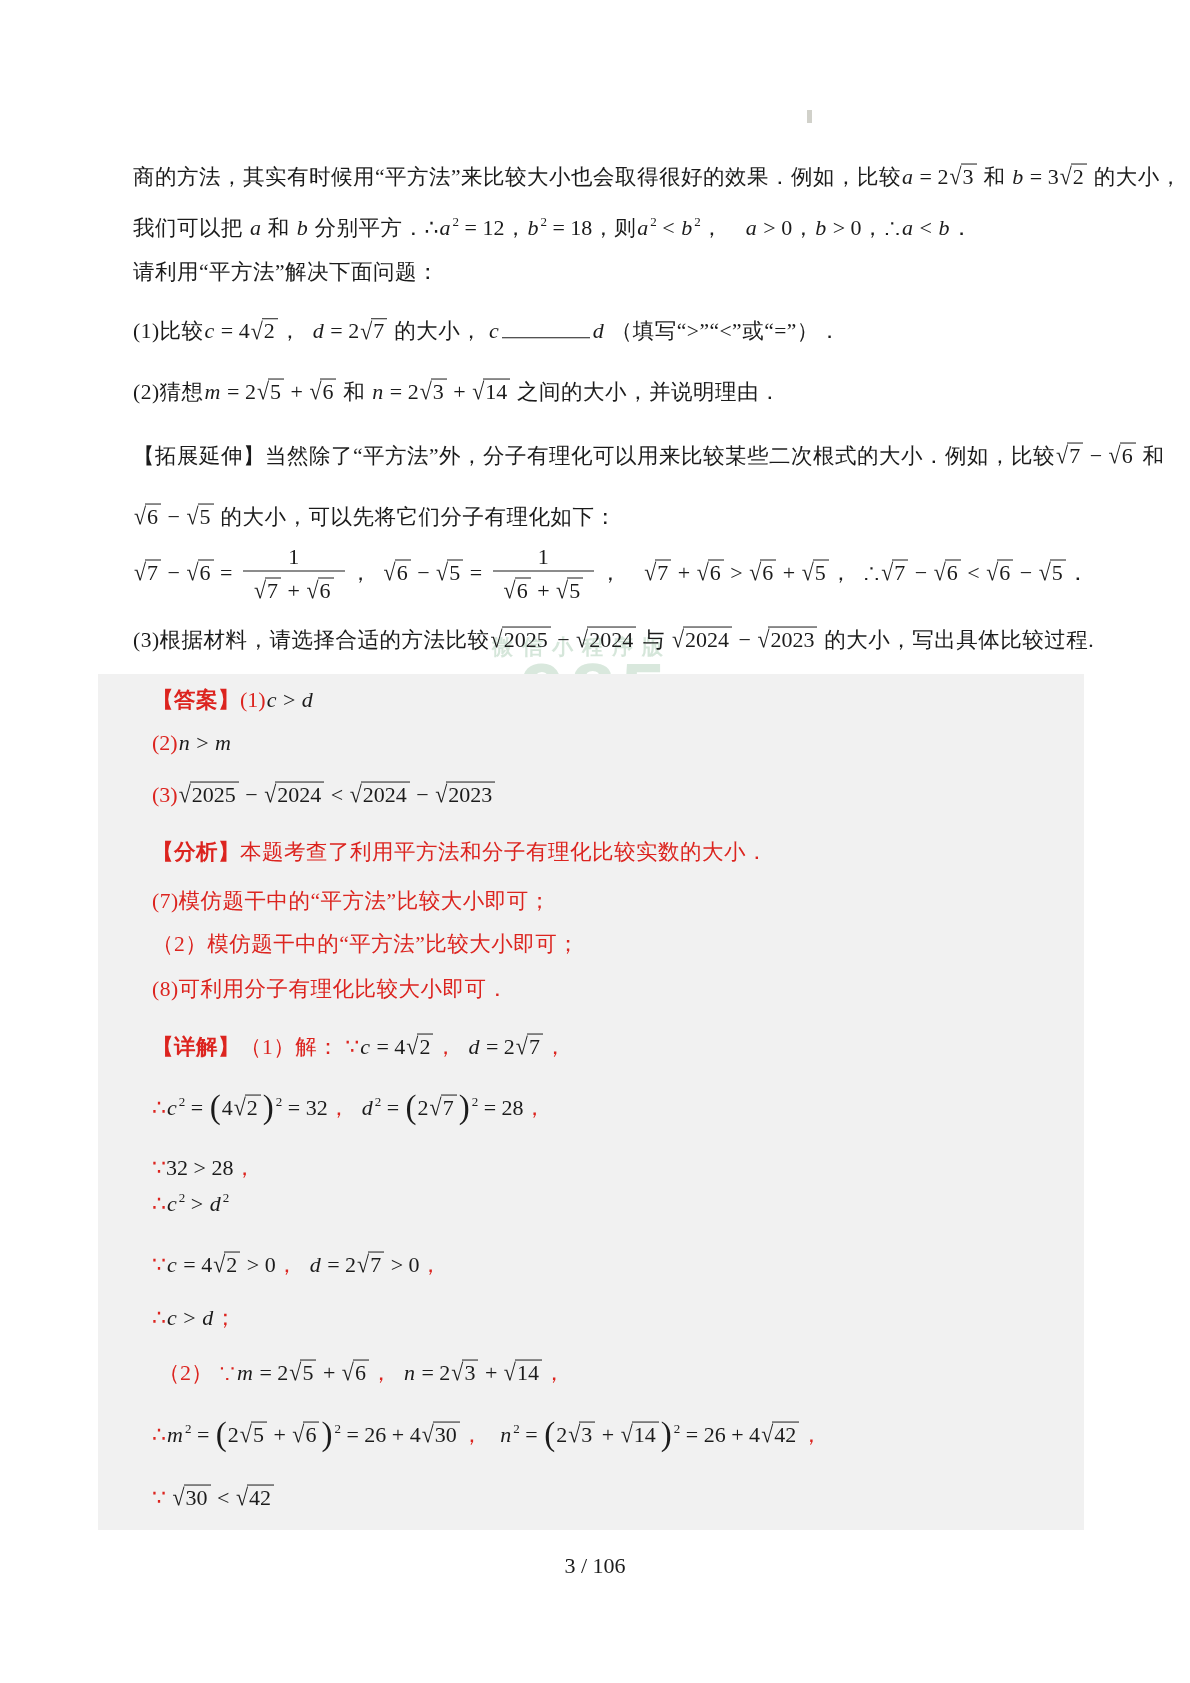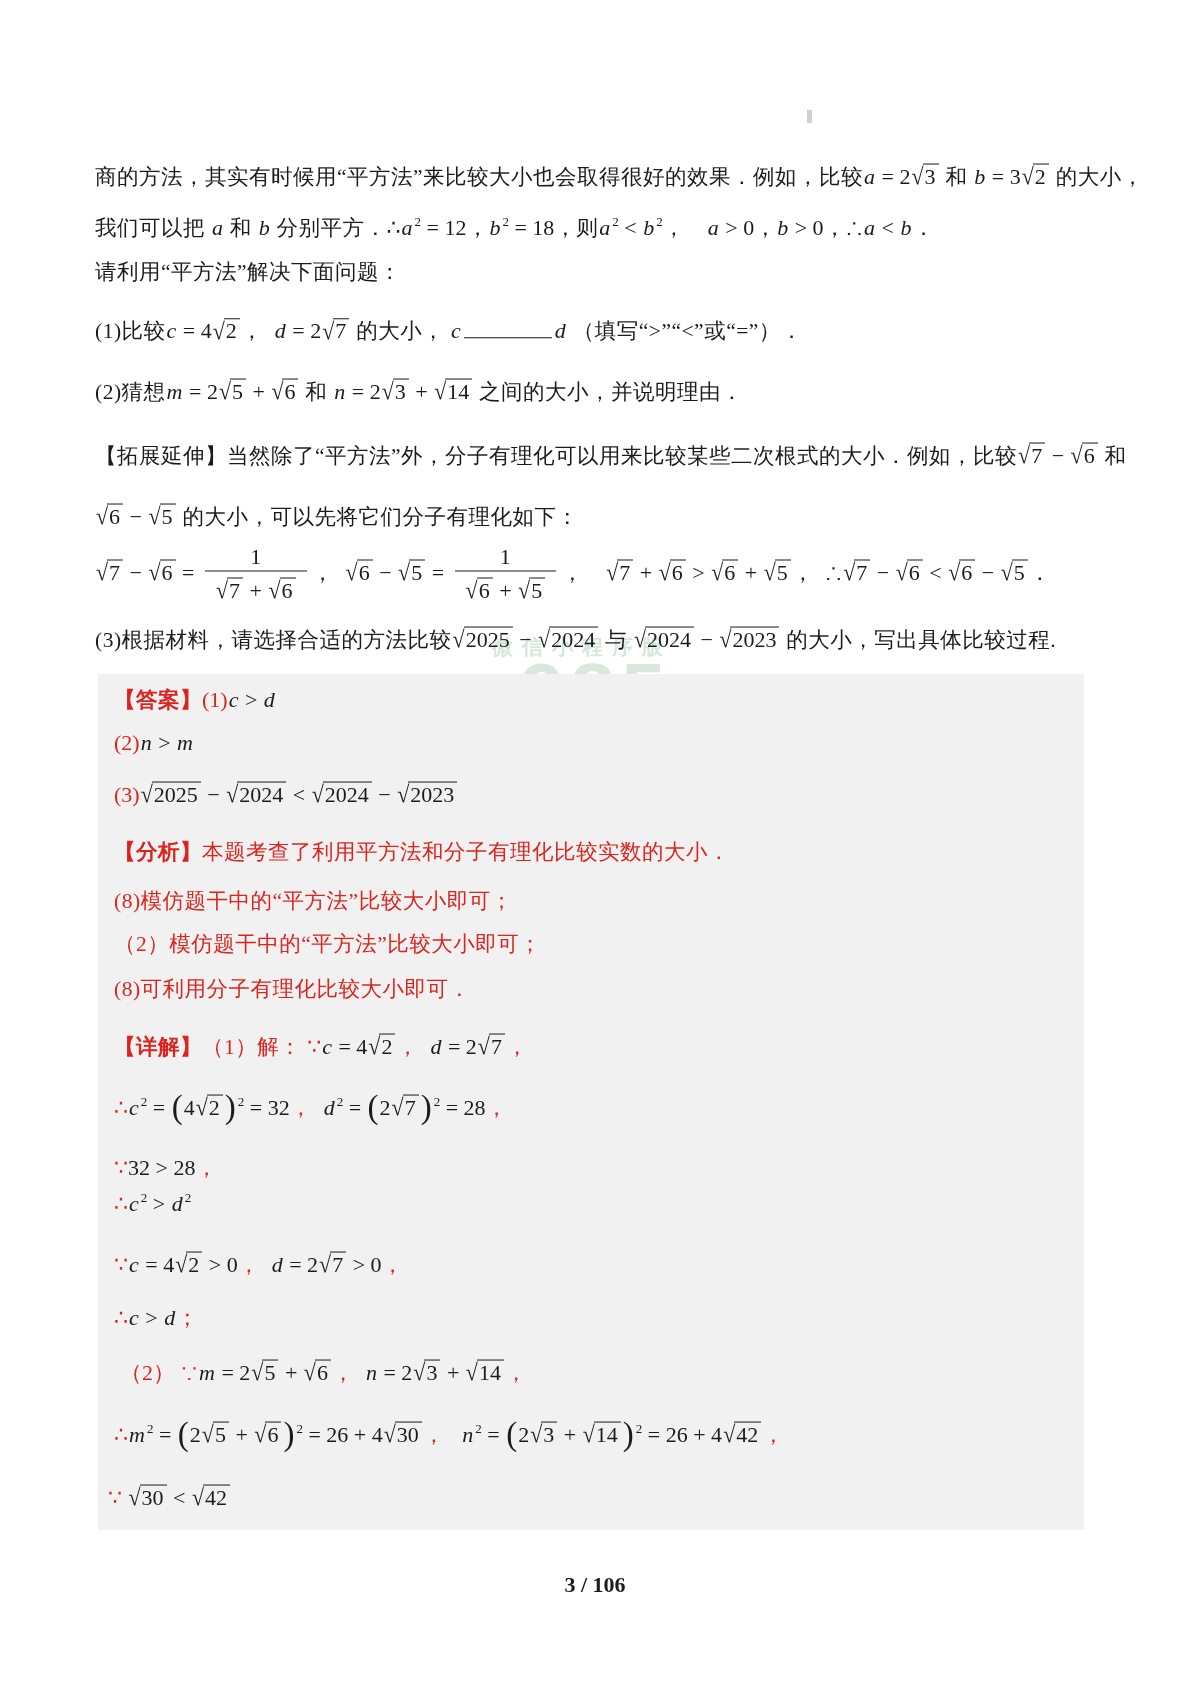--- a/index.html
+++ b/index.html
@@ -1,41 +1,41 @@
 <!DOCTYPE html>
 <html style="--red: #dc241f; --wm: #b4d2bc;"><head>
 <meta charset="utf-8">
 <style>
   html,body{margin:0;padding:0;background:#ffffff;}
   .page{position:relative;width:1190px;height:1683px;background:#fff;overflow:hidden;
         font-family:"Liberation Serif","DejaVu Serif",serif;color:#1b1b1b;}
   .answer-box{position:absolute;left:98px;top:674px;width:986px;height:856px;z-index:1;}
   .line{position:absolute;transform:translateY(-50%);white-space:pre;z-index:2;
-        font-size:21.5px;line-height:1.3;}
+        font-size:21.5px;line-height:1.3;margin-left:38px;}
   .cn{letter-spacing:.5px;}
   .math{font-size:22px;}
   .math-i{font-style:italic;padding:0 1px;}
   .sp{font-size:13px;position:relative;top:-9px;margin-left:1px;}
   .sqrt{display:inline-block;white-space:nowrap;margin:0 1px;}
   .rs{display:inline-block;transform:scaleY(1.08);margin-right:-1px;}
   .rb{display:inline-block;border-top:1.5px solid currentColor;padding:0 3px 0 2px;line-height:1.12;}
   .frac{display:inline-flex;flex-direction:column;text-align:center;vertical-align:middle;
         margin:0 5px;line-height:1.25;position:relative;top:-2px;}
   .fn{padding:0 10px;}
   .fd{border-top:1.5px solid currentColor;padding:5px 10px 0;font-family:Liberation Serif, serif;}
   .bp{font-size:33px;font-weight:300;vertical-align:middle;position:relative;top:-3px;padding:0 1px;}
   .rd{color:var(--red,#dc241f);text-align:right;}
   .hd{font-weight:bold;}
   .u{display:inline-block;border-bottom:1.6px solid #1b1b1b;height:1.05em;vertical-align:baseline;margin:0 2px;}
   .wm-small{position:absolute;left:492px;top:633px;z-index:0;font-size:21px;font-weight:bold;
             letter-spacing:9px;color:var(--wm,#b4d2bc);opacity:.55;}
   .wm-big{position:absolute;left:520px;top:646px;z-index:0;font-size:80px;font-weight:bold;
           letter-spacing:6px;color:var(--wm,#b4d2bc);opacity:.5;font-family:"Liberation Sans",sans-serif;}
   .page-number{position:absolute;left:0;top:1566px;width:100%;text-align:center;
-               transform:translateY(-50%);font-weight:bold;font-size:22px;z-index:2;margin-top:19px;}
+               transform:translateY(-50%);font-weight:normal;font-size:22px;z-index:2;}
   .corner-mark{position:absolute;left:807px;top:110px;width:5px;height:13px;
                background:#b9b9ad;opacity:.65;z-index:2;}
 </style>
 </head>
 <body>
 
 <div class="page">
   <div class="wm-small">微信小程序版</div>
   <div class="wm-big">985</div>
   <div class="answer-box" style="background: rgb(241, 241, 241);"></div>
@@ -49,27 +49,27 @@
       <div class="line" style="left: 95px; top: 456px;"><span class="cn">【拓展延伸】当然除了“平方法”外，分子有理化可以用来比较某些二次根式的大小．例如，比较</span><span class="sqrt math"><span class="rs">√</span><span class="rb">7</span></span><span class="math"> − </span><span class="sqrt math"><span class="rs">√</span><span class="rb">6</span></span><span class="cn"> 和</span></div>
       <div class="line" style="left: 95px; top: 517px; text-align: right;"><span class="sqrt math"><span class="rs">√</span><span class="rb">6</span></span><span class="math"> − </span><span class="sqrt math"><span class="rs">√</span><span class="rb">5</span></span><span class="cn"> 的大小，可以先将它们分子有理化如下：</span></div>
       <div class="line" style="left: 95px; top: 575px;"><span class="sqrt math"><span class="rs">√</span><span class="rb">7</span></span><span class="math"> − </span><span class="sqrt math"><span class="rs">√</span><span class="rb">6</span></span><span class="math"> = </span><span class="frac math"><span class="fn"><span class="math">1</span></span><span class="fd"><span class="sqrt math"><span class="rs">√</span><span class="rb">7</span></span><span class="math"> + </span><span class="sqrt math"><span class="rs">√</span><span class="rb">6</span></span></span></span><span class="math">，  </span><span class="sqrt math"><span class="rs">√</span><span class="rb">6</span></span><span class="math"> − </span><span class="sqrt math"><span class="rs">√</span><span class="rb">5</span></span><span class="math"> = </span><span class="frac math"><span class="fn"><span class="math">1</span></span><span class="fd"><span class="sqrt math"><span class="rs">√</span><span class="rb">6</span></span><span class="math"> + </span><span class="sqrt math"><span class="rs">√</span><span class="rb">5</span></span></span></span><span class="math">，    </span><span class="sqrt math"><span class="rs">√</span><span class="rb">7</span></span><span class="math"> + </span><span class="sqrt math"><span class="rs">√</span><span class="rb">6</span></span><span class="math"> &gt; </span><span class="sqrt math"><span class="rs">√</span><span class="rb">6</span></span><span class="math"> + </span><span class="sqrt math"><span class="rs">√</span><span class="rb">5</span></span><span class="math">，  ∴</span><span class="sqrt math"><span class="rs">√</span><span class="rb">7</span></span><span class="math"> − </span><span class="sqrt math"><span class="rs">√</span><span class="rb">6</span></span><span class="math"> &lt; </span><span class="sqrt math"><span class="rs">√</span><span class="rb">6</span></span><span class="math"> − </span><span class="sqrt math"><span class="rs">√</span><span class="rb">5</span></span><span class="math">．</span></div>
       <div class="line" style="left: 95px; top: 640px;"><span class="cn">(3)根据材料，请选择合适的方法比较</span><span class="sqrt math"><span class="rs">√</span><span class="rb">2025</span></span><span class="math"> − </span><span class="sqrt math"><span class="rs">√</span><span class="rb">2024</span></span><span class="cn"> 与 </span><span class="sqrt math"><span class="rs">√</span><span class="rb">2024</span></span><span class="math"> − </span><span class="sqrt math"><span class="rs">√</span><span class="rb">2023</span></span><span class="cn"> 的大小，写出具体比较过程.</span></div>
     </div>
   <div id="solution-lines">
       <div class="line" style="left: 114px; top: 700px;"><span class="cn rd hd">【答案】</span><span class="math rd">(1)</span><span class="math"><span class="math-i">c</span> &gt; <span class="math-i">d</span></span></div>
       <div class="line" style="left: 114px; top: 743px;"><span class="math rd">(2)</span><span class="math"><span class="math-i">n</span> &gt; <span class="math-i">m</span></span></div>
       <div class="line" style="left: 114px; top: 795px;"><span class="math rd">(3)</span><span class="sqrt math"><span class="rs">√</span><span class="rb">2025</span></span><span class="math"> − </span><span class="sqrt math"><span class="rs">√</span><span class="rb">2024</span></span><span class="math"> &lt; </span><span class="sqrt math"><span class="rs">√</span><span class="rb">2024</span></span><span class="math"> − </span><span class="sqrt math"><span class="rs">√</span><span class="rb">2023</span></span></div>
       <div class="line" style="left: 114px; top: 853px;"><span class="cn rd hd">【分析】</span><span class="cn rd">本题考查了利用平方法和分子有理化比较实数的大小．</span></div>
-      <div class="line" style="left: 114px; top: 902px;"><span class="cn rd">(8)模仿题干中的“平方法”比较大小即可；</span></div>
+      <div class="line" style="left: 114px; top: 902px;"><span class="cn rd">(7)模仿题干中的“平方法”比较大小即可；</span></div>
       <div class="line" style="left: 114px; top: 945px;"><span class="cn rd">（2）模仿题干中的“平方法”比较大小即可；</span></div>
       <div class="line" style="left: 114px; top: 990px;"><span class="cn rd">(8)可利用分子有理化比较大小即可．</span></div>
       <div class="line" style="left: 114px; top: 1047px;"><span class="cn rd hd">【详解】</span><span class="cn rd">（1）解： </span><span class="math rd">∵</span><span class="math"><span class="math-i">c</span> = 4</span><span class="sqrt math"><span class="rs">√</span><span class="rb">2</span></span><span class="math rd">，</span><span class="math">  <span class="math-i">d</span> = 2</span><span class="sqrt math"><span class="rs">√</span><span class="rb">7</span></span><span class="math rd">，</span></div>
       <div class="line" style="left: 114px; top: 1110px;"><span class="math rd">∴</span><span class="math"><span class="math-i">c</span></span><span class="sp">2</span><span class="math"> = </span><span class="bp">(</span><span class="math">4</span><span class="sqrt math"><span class="rs">√</span><span class="rb">2</span></span><span class="bp">)</span><span class="sp">2</span><span class="math"> = 32</span><span class="math rd">，</span><span class="math">  <span class="math-i">d</span></span><span class="sp">2</span><span class="math"> = </span><span class="bp">(</span><span class="math">2</span><span class="sqrt math"><span class="rs">√</span><span class="rb">7</span></span><span class="bp">)</span><span class="sp">2</span><span class="math"> = 28</span><span class="math rd">，</span></div>
       <div class="line" style="left: 114px; top: 1168px;"><span class="math rd">∵</span><span class="math">32 &gt; 28</span><span class="math rd">，</span></div>
       <div class="line" style="left: 114px; top: 1204px;"><span class="math rd">∴</span><span class="math"><span class="math-i">c</span></span><span class="sp">2</span><span class="math"> &gt; <span class="math-i">d</span></span><span class="sp">2</span></div>
       <div class="line" style="left: 114px; top: 1265px;"><span class="math rd">∵</span><span class="math"><span class="math-i">c</span> = 4</span><span class="sqrt math"><span class="rs">√</span><span class="rb">2</span></span><span class="math"> &gt; 0</span><span class="math rd">，</span><span class="math">  <span class="math-i">d</span> = 2</span><span class="sqrt math"><span class="rs">√</span><span class="rb">7</span></span><span class="math"> &gt; 0</span><span class="math rd">，</span></div>
       <div class="line" style="left: 114px; top: 1318px;"><span class="math rd">∴</span><span class="math"><span class="math-i">c</span> &gt; <span class="math-i">d</span></span><span class="math rd">；</span></div>
       <div class="line" style="left: 120px; top: 1373px;"><span class="math rd">（2） </span><span class="math rd">∵</span><span class="math"><span class="math-i">m</span> = 2</span><span class="sqrt math"><span class="rs">√</span><span class="rb">5</span></span><span class="math"> + </span><span class="sqrt math"><span class="rs">√</span><span class="rb">6</span></span><span class="math rd">，</span><span class="math">  <span class="math-i">n</span> = 2</span><span class="sqrt math"><span class="rs">√</span><span class="rb">3</span></span><span class="math"> + </span><span class="sqrt math"><span class="rs">√</span><span class="rb">14</span></span><span class="math rd">，</span></div>
       <div class="line" style="left: 114px; top: 1437px;"><span class="math rd">∴</span><span class="math"><span class="math-i">m</span></span><span class="sp">2</span><span class="math"> = </span><span class="bp">(</span><span class="math">2</span><span class="sqrt math"><span class="rs">√</span><span class="rb">5</span></span><span class="math"> + </span><span class="sqrt math"><span class="rs">√</span><span class="rb">6</span></span><span class="bp">)</span><span class="sp">2</span><span class="math"> = 26 + 4</span><span class="sqrt math"><span class="rs">√</span><span class="rb">30</span></span><span class="math rd">，</span><span class="math">   <span class="math-i">n</span></span><span class="sp">2</span><span class="math"> = </span><span class="bp">(</span><span class="math">2</span><span class="sqrt math"><span class="rs">√</span><span class="rb">3</span></span><span class="math"> + </span><span class="sqrt math"><span class="rs">√</span><span class="rb">14</span></span><span class="bp">)</span><span class="sp">2</span><span class="math"> = 26 + 4</span><span class="sqrt math"><span class="rs">√</span><span class="rb">42</span></span><span class="math rd">，</span></div>
-      <div class="line" style="left: 108px; top: 1498px;"><span class="math rd">∵</span><span class="math"> </span><span class="sqrt math"><span class="rs">√</span><span class="rb">30</span></span><span class="math"> &lt; </span><span class="sqrt math"><span class="rs">√</span><span class="rb">42</span></span></div>
+      <div class="line" style="left: 114px; top: 1498px;"><span class="math rd">∵</span><span class="math"> </span><span class="sqrt math"><span class="rs">√</span><span class="rb">30</span></span><span class="math"> &lt; </span><span class="sqrt math"><span class="rs">√</span><span class="rb">42</span></span></div>
     </div>
   <div class="page-number">3 / 106</div>
 </div>
 
 </body></html>

